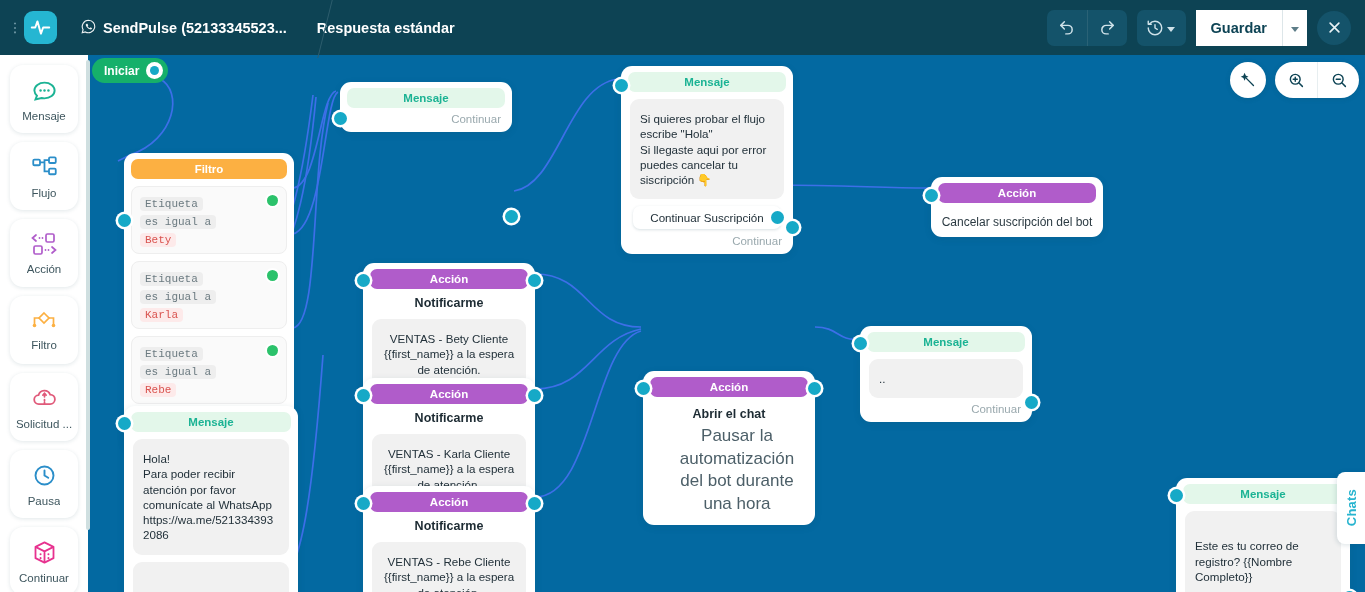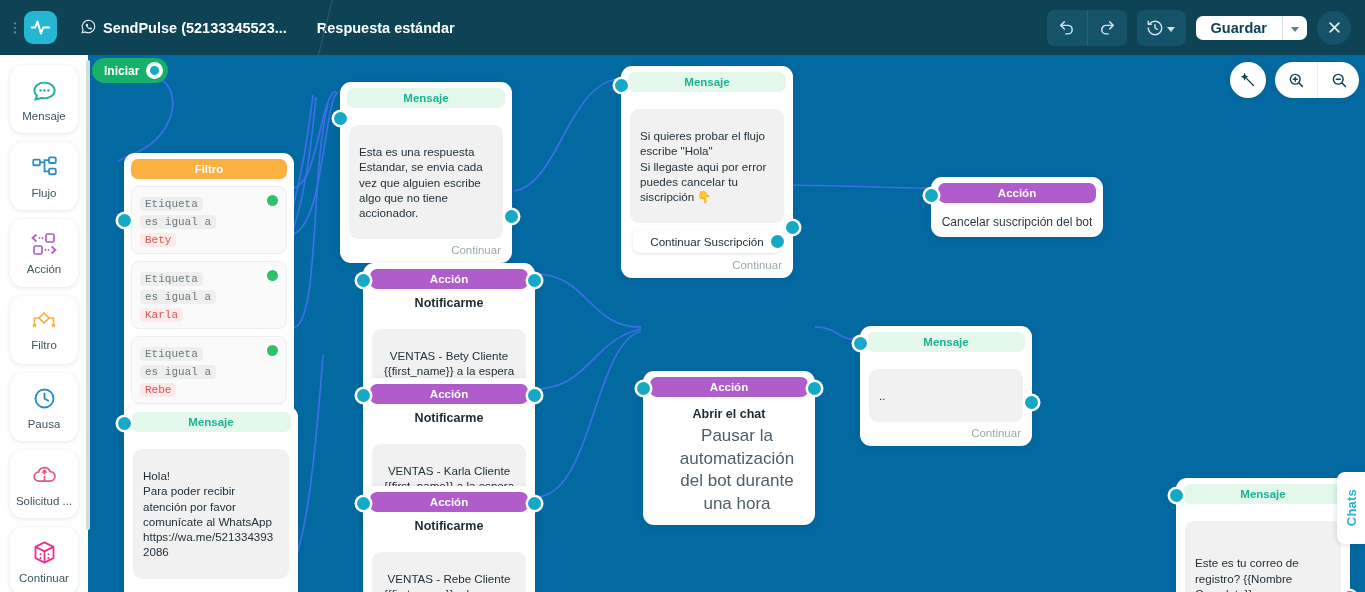--- a/index.html
+++ b/index.html
@@ -65,21 +65,21 @@
     background: #14536a; border-radius: 7px; height: 36px;
     padding: 0 11px 0 9px; cursor: pointer; color: #cfe2e9;
   }
   .caret-d {
     width: 0; height: 0; border-left: 4px solid transparent;
     border-right: 4px solid transparent; border-top: 5px solid #cfe2e9;
     margin-top: 4px;
   }
   .save-group {
     display: flex; align-items: stretch;
-    background: #ffffff; border-radius: 7px; height: 24px; overflow: hidden;
+    background: #ffffff; border-radius: 0; height: 36px; overflow: hidden;
   }
   .save-main {
     display: flex; align-items: center; padding: 0 15px;
     font-size: 14.5px; font-weight: bold; color: #0d4354; cursor: pointer;
   }
   .save-arrow {
     display: flex; align-items: center; justify-content: center;
     width: 25px; border-left: 1px solid #dde6e9; cursor: pointer;
   }
   .save-arrow .caret-d { border-top-color: #5d7d88; }
@@ -166,23 +166,23 @@
   .nhead {
     height: 20px; border-radius: 7px;
     display: flex; align-items: center; justify-content: center;
     font-size: 11.5px; font-weight: bold;
     margin: 6px 7px 0 7px;
   }
   .nhead.msg { background: #e3f7ea; color: #1bb394; }
   .nhead.act { background: #b05cca; color: #ffffff; }
   .nhead.flt { background: #fcb042; color: #ffffff; }
   .bubble {
-    margin: 17px 9px 0 9px;
+    margin: 7px 9px 0 9px;
     background: #f1f1f1; border-radius: 9px;
-    padding: 19px 10px;
+    padding: 12px 10px;
     font-size: 11.6px; line-height: 1.32; color: #22313a;
     white-space: pre-line; word-break: break-word;
   }
   .continuar {
     text-align: right; font-size: 11.5px; color: #9aa9ae;
     padding: 5px 11px 7px 0;
   }
   .choice {
     margin: 7px 3px 1px 3px; background: #ffffff;
     border-radius: 7px; box-shadow: 0 1px 3px rgba(20,70,85,.16);
@@ -354,37 +354,37 @@
           <path d="M10 9H5.5v6M20 9h4.5v6"></path>
           <circle cx="5.5" cy="16.5" r="1.8" fill="#fcb042" stroke="none"></circle>
           <circle cx="24.5" cy="16.5" r="1.8" fill="#fcb042" stroke="none"></circle>
         </svg>
     </span>
     <span>Filtro</span>
   </div>
 
   <div class="side-item">
     <span class="ico">
-      <svg width="27" height="27" viewBox="0 0 24 24" fill="none" stroke="#2b8ec9" stroke-width="1.7" stroke-linecap="round">
-          <circle cx="12" cy="12" r="8"></circle>
-          <path d="M12 7.5V12l3.3 2"></path>
-        </svg>
-    </span>
-    <span>Pausa</span>
-  </div>
-
-  <div class="side-item">
-    <span class="ico">
       <svg width="27" height="27" viewBox="0 0 24 24" fill="none" stroke="#e05a7a" stroke-width="1.6" stroke-linecap="round">
           <path d="M7 17a4 4 0 01-.3-8A5.4 5.4 0 0117 8.5 3.8 3.8 0 0117 17z"></path>
           <path d="M12 7.5v3M12 13v1M12 15.5v1"></path>
           <path d="M10.6 9l1.4-1.4L13.4 9"></path>
         </svg>
     </span>
     <span>Solicitud ...</span>
+  </div>
+
+  <div class="side-item">
+    <span class="ico">
+      <svg width="27" height="27" viewBox="0 0 24 24" fill="none" stroke="#2b8ec9" stroke-width="1.7" stroke-linecap="round">
+          <circle cx="12" cy="12" r="8"></circle>
+          <path d="M12 7.5V12l3.3 2"></path>
+        </svg>
+    </span>
+    <span>Pausa</span>
   </div>
 
   <div class="side-item">
     <span class="ico">
       <svg width="27" height="27" viewBox="0 0 24 24" fill="none" stroke="#e7328f" stroke-width="1.6" stroke-linejoin="round">
           <path d="M12 3l8 4v10l-8 4-8-4V7z"></path>
           <path d="M4 7l8 4 8-4M12 11v10"></path>
           <circle cx="8.5" cy="13.5" r=".9" fill="#e7328f" stroke="none"></circle>
           <circle cx="8.5" cy="17" r=".9" fill="#e7328f" stroke="none"></circle>
           <circle cx="15.5" cy="13.5" r=".9" fill="#e7328f" stroke="none"></circle>
@@ -463,21 +463,20 @@
     <div class="frow plain" style="margin-bottom:9px;">
       <span>NO</span>
       <div class="dot-r"></div>
     </div>
   </div>
 
   <div class="node" style="left:252px; top:27px; width:172px;">
     <div class="port l" style="top:30px;"></div>
     <div class="port r" style="top:128px;"></div>
     <div class="nhead msg">Mensaje</div>
-    <div class="bubble">Esta es una respuesta Estandar, se envia cada vez que alguien escribe algo que no tiene accionador.</div>
     <div class="continuar">Continuar</div>
   </div>
 
   <div class="node" style="left:533px; top:11px; width:172px;">
     <div class="port l" style="top:13px;"></div>
     <div class="port r" style="top:155px;"></div>
     <div class="nhead msg">Mensaje</div>
     <div class="bubble">Si quieres probar el flujo escribe "Hola"
 Si llegaste aqui por error puedes cancelar tu siscripción 👇</div>
     <div class="choice" style="margin:7px 12px 1px 12px;">

